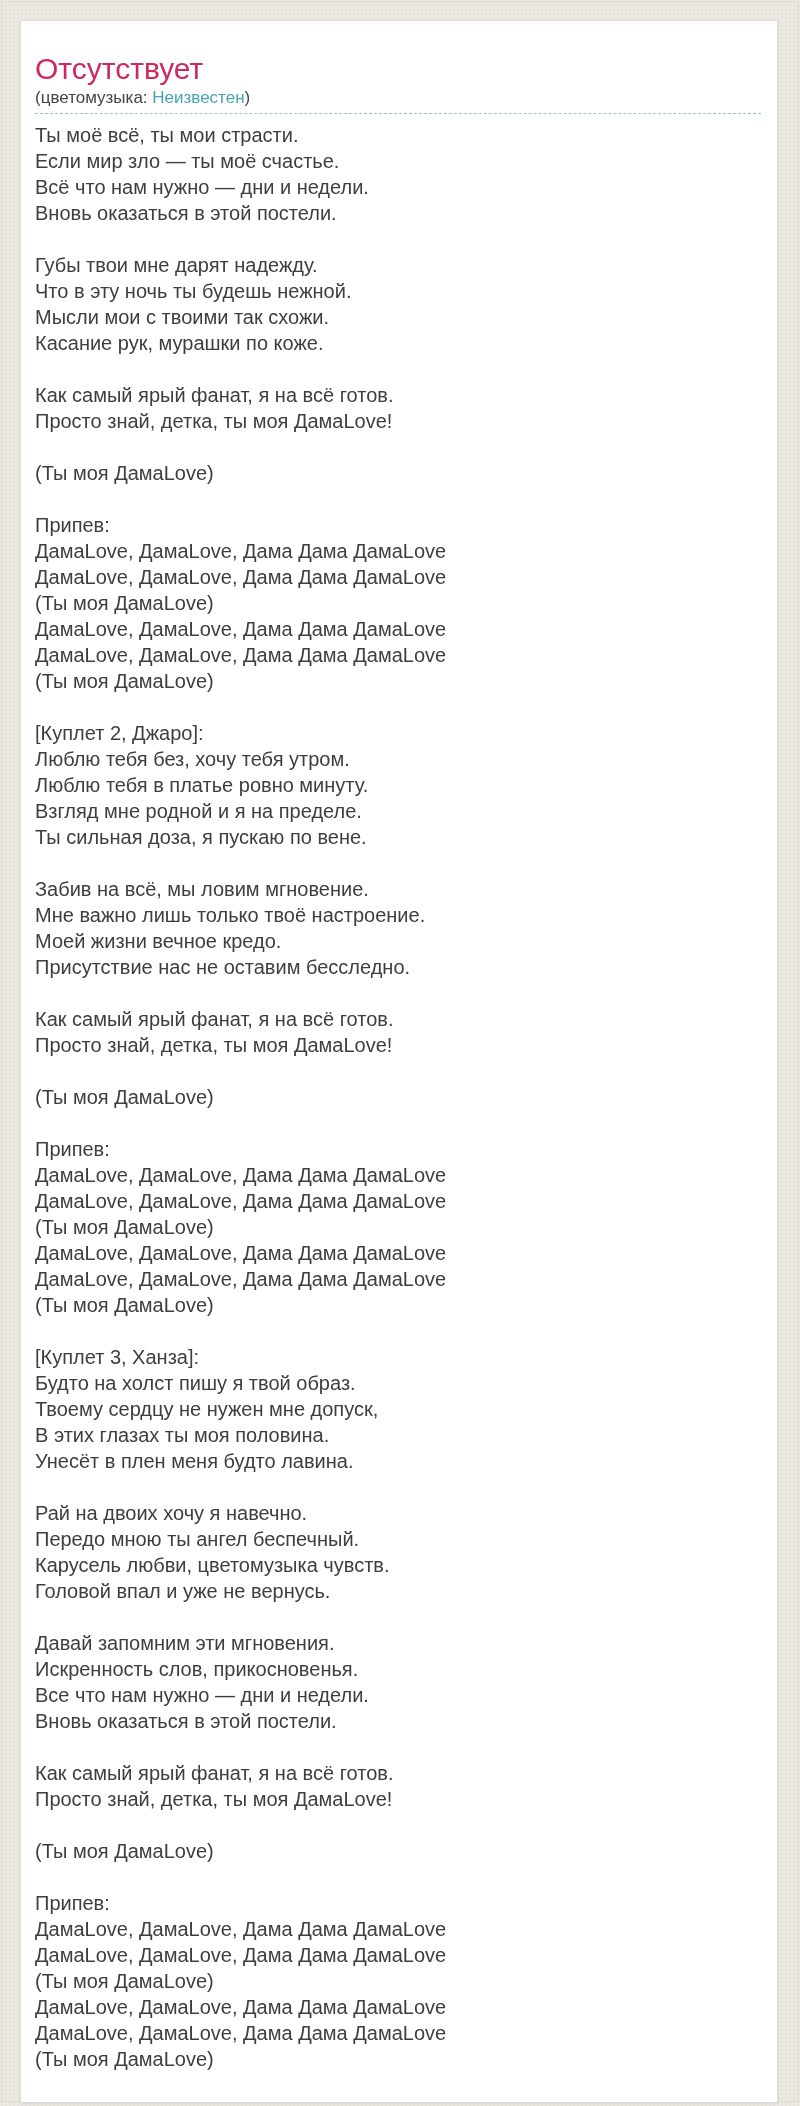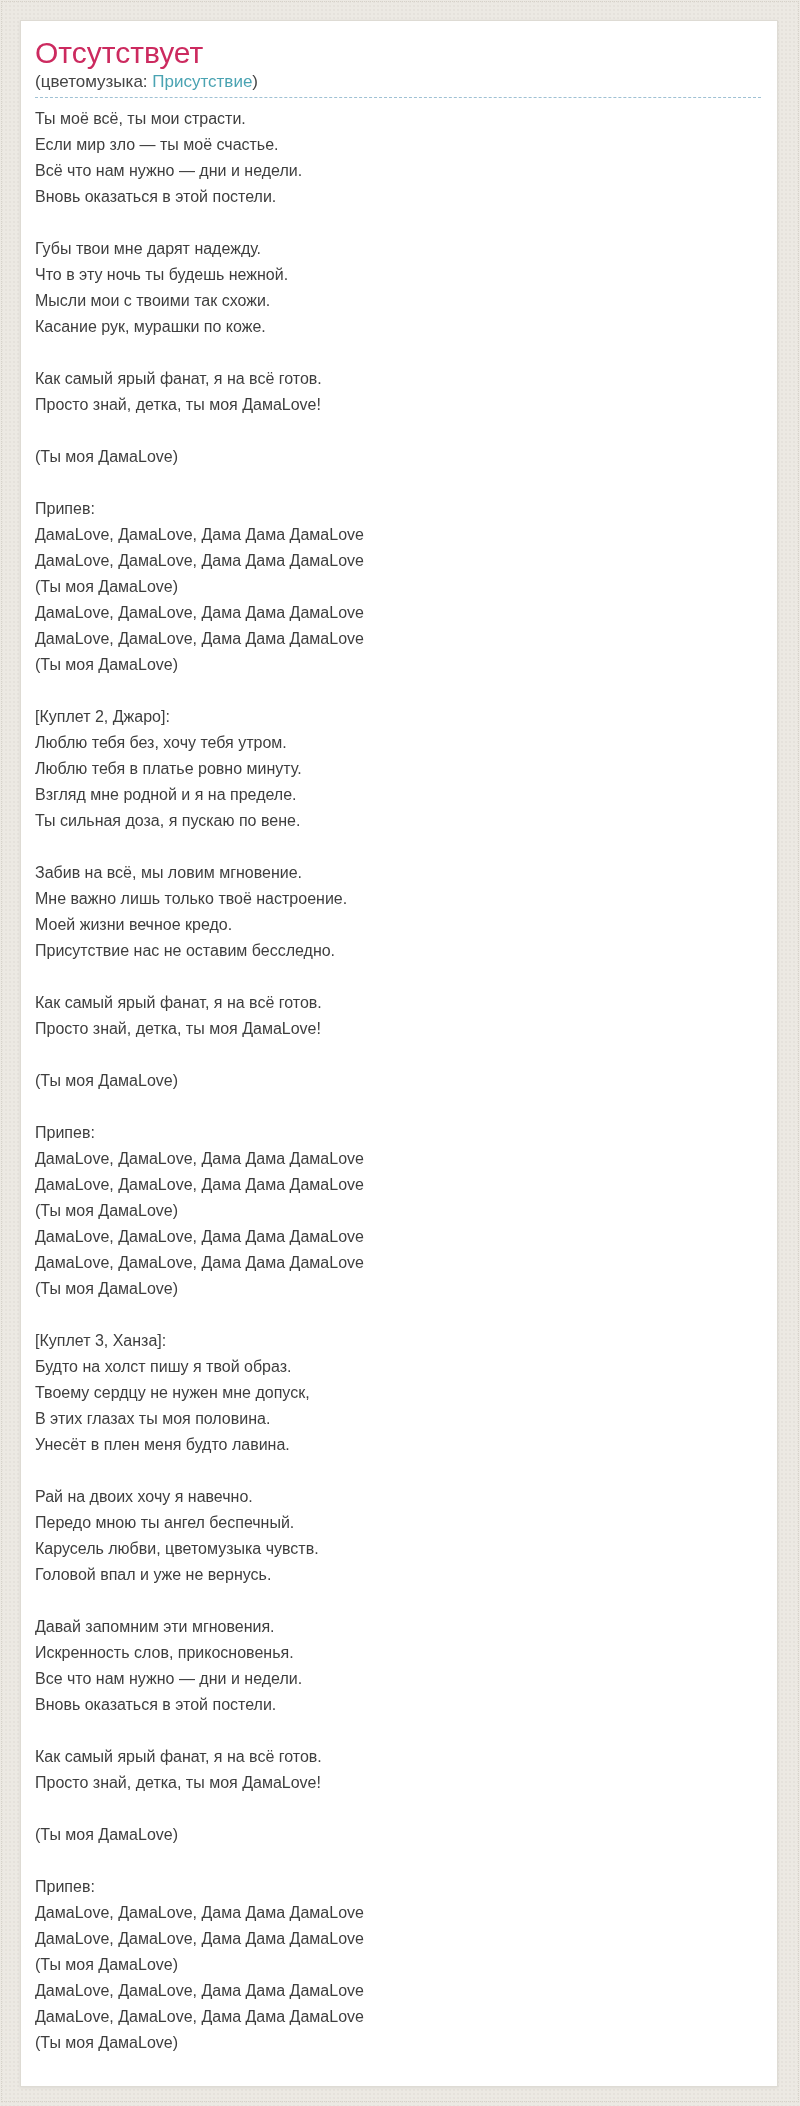--- a/index.html
+++ b/index.html
@@ -30,54 +30,54 @@
     background: #ffffff;
     border: 1px solid #dedbd4;
     box-shadow: 0 1px 3px rgba(0,0,0,0.07);
     padding: 12px 16px 30px 14px;
   }
   .song-header {
     border-bottom: 1px dashed #9fc1d4;
     padding-bottom: 6px;
   }
   h1.song-title {
-    margin: 4px 0 3px 0;
+    margin: 20px 0 3px 0;
     font-size: 30px;
     line-height: 32px;
     font-weight: 400;
     color: #cc2a5f;
   }
   .artist-line {
     font-size: 17px;
     line-height: 19px;
     color: #454545;
   }
   .artist-line a {
     color: #4aa3b2;
     text-decoration: none;
     cursor: pointer;
   }
   .lyrics {
     margin-top: 8px;
     white-space: pre-wrap;
-    font-size: 16px;
+    font-size: 20px;
     line-height: 26px;
     color: #3e3e3e;
   }
 </style>
 </head>
 <body>
 
 <div class="page-frame"></div>
 
 <div class="card">
   <div class="song-header">
     <h1 class="song-title">Отсутствует</h1>
     <div class="artist-line">
-      <span>(цветомузыка: </span><a>Присутствие</a><span>)</span>
+      <span>(цветомузыка: </span><a>Неизвестен</a><span>)</span>
     </div>
   </div>
   <div class="lyrics">Ты моё всё, ты мои страсти.
 Если мир зло — ты моё счастье.
 Всё что нам нужно — дни и недели.
 Вновь оказаться в этой постели.
 
 Губы твои мне дарят надежду.
 Что в эту ночь ты будешь нежной.
 Мысли мои с твоими так схожи.

